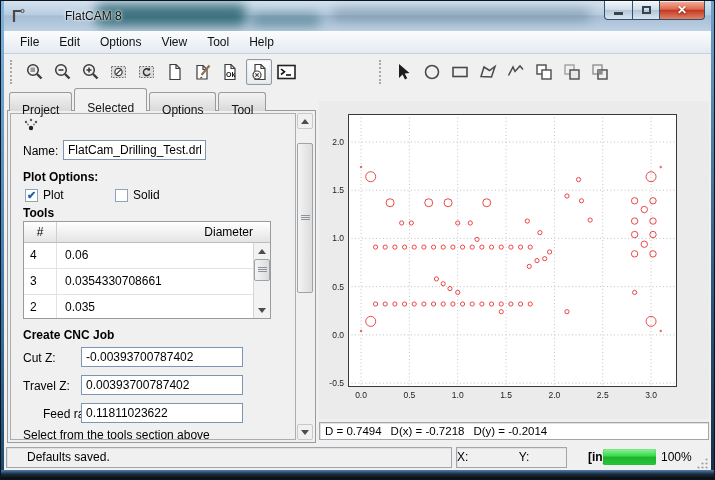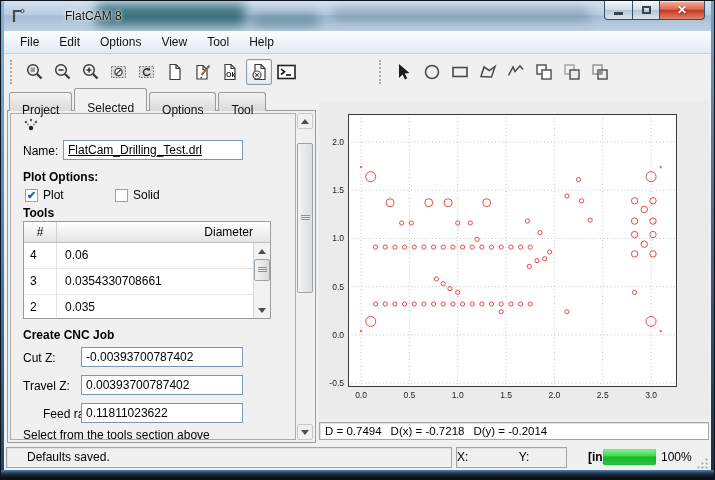--- a/index.html
+++ b/index.html
@@ -286,21 +286,21 @@
         <svg class="drill-icon" width="16" height="18" viewBox="0 0 16 18">
           <circle cx="8" cy="11" r="2.2" fill="#222"></circle>
             <circle cx="3" cy="5" r="1.2" fill="#555"></circle>
           <circle cx="8" cy="3" r="1.2" fill="#555"></circle>
             <circle cx="13" cy="5" r="1.2" fill="#555"></circle>
           <circle cx="5" cy="7.5" r="0.9" fill="#777"></circle>
             <circle cx="11" cy="7.5" r="0.9" fill="#777"></circle>
         </svg>
       </div>
       <span class="form-label" style="left:12px;top:30px;">Name:</span>
-      <input class="tinput" style="left: 52px; top: 26px; width: 180px; text-decoration: underline;" value="FlatCam_Drilling_Test.drl">
+      <input class="tinput" style="left: 52px; top: 26px; width: 143px;" value="FlatCam_Drilling_Test.drl">
       <span class="bold-label" style="left:12px;top:56px;">Plot Options:</span>
       <div class="checkbox" style="left:14px;top:74px;">
         <span class="cb-box">✔</span>
         <span>Plot</span>
       </div>
       <div class="checkbox" style="left:104px;top:74px;">
         <span class="cb-box"></span>
         <span>Solid</span>
       </div>
       <span class="bold-label" style="left:12px;top:92px;">Tools</span>

